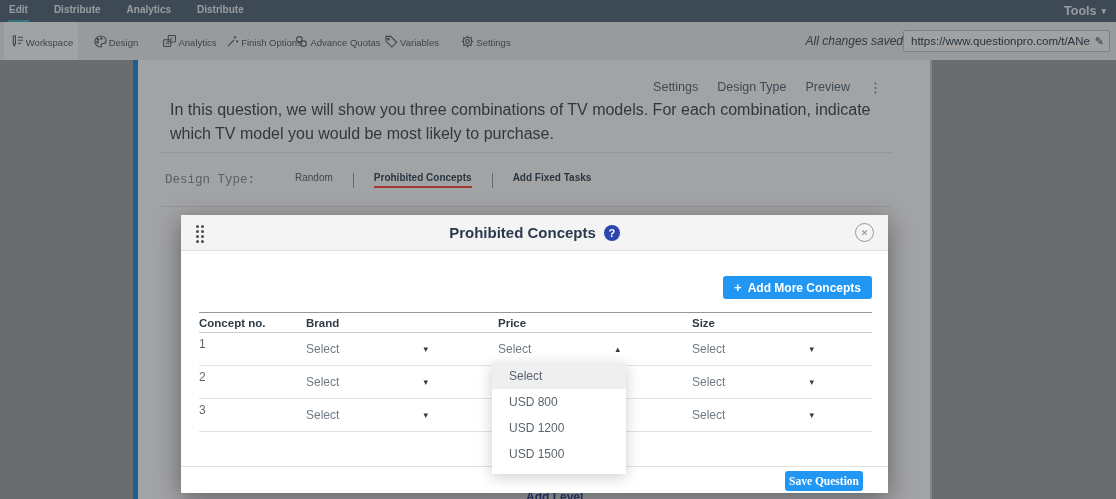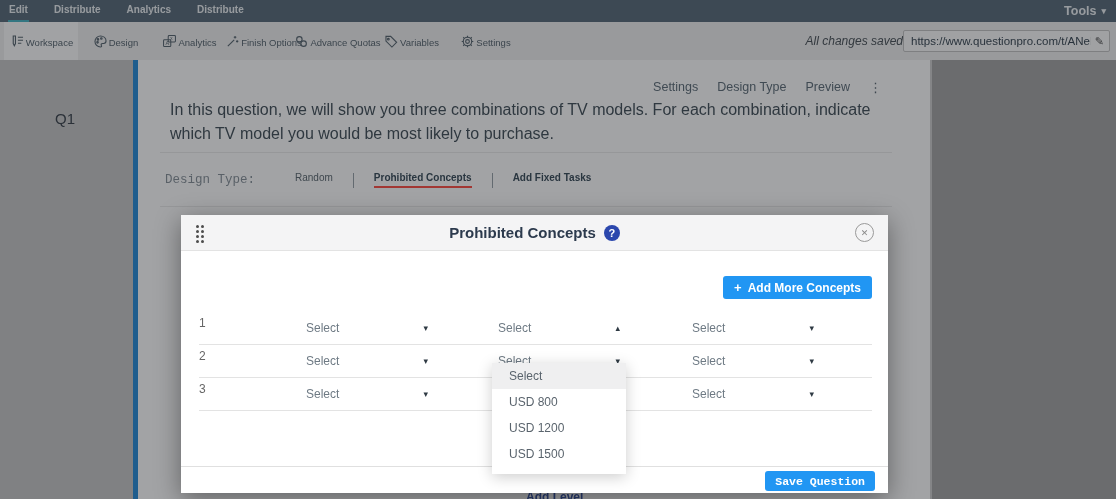--- a/index.html
+++ b/index.html
@@ -93,23 +93,23 @@
        font-size:12px;color:#6e7a84;cursor:pointer;}
   .sel .ar{font-size:9px;color:#2f3a44;line-height:1;}
 
   .dropdown{position:absolute;left:311px;top:148px;width:134px;background:#fff;z-index:30;
             box-shadow:0 3px 14px rgba(0,0,0,0.20);padding-bottom:7px;}
   .dd-item{height:26px;line-height:26px;padding-left:17px;font-size:12px;color:#5a646d;
            cursor:pointer;}
   .dd-item.selected{background:#efeff0;}
 
   .modal-footer{position:absolute;left:0;right:0;bottom:0;height:27px;border-top:1px solid #e0e0e0;}
-  .save-btn{position:absolute;right:13px;top:4px;height:20px;background:#2196f3;color:#fff;
-            border:none;border-radius:3px;font-family:Liberation Mono, monospace;font-size:11.5px;font-weight:700;
-            padding:0 10px;cursor:pointer;}
+  .save-btn{position:absolute;right:25px;top:4px;height:20px;background:#2196f3;color:#fff;
+            border:none;border-radius:3px;font-family:Liberation Serif, serif;font-size:11.5px;font-weight:700;
+            padding:0 4px;cursor:pointer;}
 </style>
 </head>
 <body>
 
 <div class="stage">
 
   <header class="topbar">
     <nav class="menu">
       <span class="menu-item active">Edit</span>
       <span class="menu-item">Distribute</span>
@@ -194,23 +194,20 @@
     </div>
     <div class="toolbar-right">
       <span class="status">All changes saved</span>
       <div class="url-box">
         <span class="url-text">https://www.questionpro.com/t/ANeFXZ</span>
         <span class="pencil">✎</span>
       </div>
     </div>
   </div>
 
-  <aside class="sidebar">
-    <span class="qid">Q1</span>
-  </aside>
   <div class="blue-bar"></div>
 
   <section class="card">
     <div class="card-links">
       <span class="card-link">Settings</span>
       <span class="card-link">Design Type</span>
       <span class="card-link">Preview</span>
       <span class="kebab">⋮</span>
     </div>
     <p class="question-text">In this question, we will show you three combinations of TV models. For each combination, indicate which TV model you would be most likely to purchase.</p>
@@ -245,20 +242,26 @@
       <span class="help">?</span>
       <span class="close">✕</span>
     </div>
 
     <button class="add-btn">
       <span class="plus">+</span>
       <span>Add More Concepts</span>
     </button>
 
     <div class="ptable">
+      <div class="trow thead">
+        <span>Concept no.</span>
+        <span>Brand</span>
+        <span>Price</span>
+        <span>Size</span>
+      </div>
 
       <div class="trow tr">
         <span class="cnum">1</span>
         <div class="sel">
           <span>Select</span>
           <span class="ar">▾</span>
         </div>
         <div class="sel">
           <span>Select</span>
           <span class="ar">▴</span>

